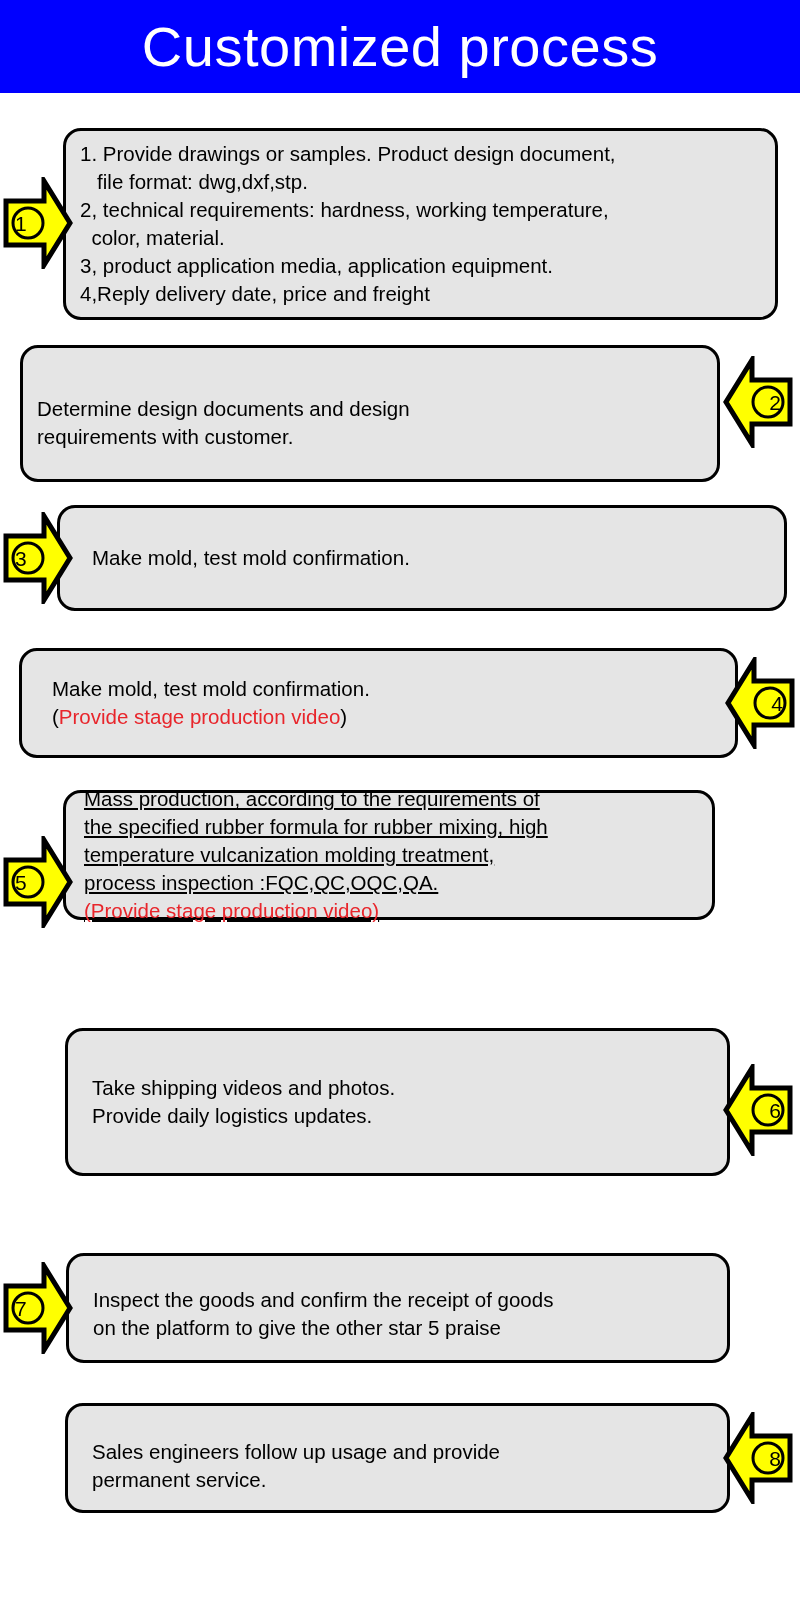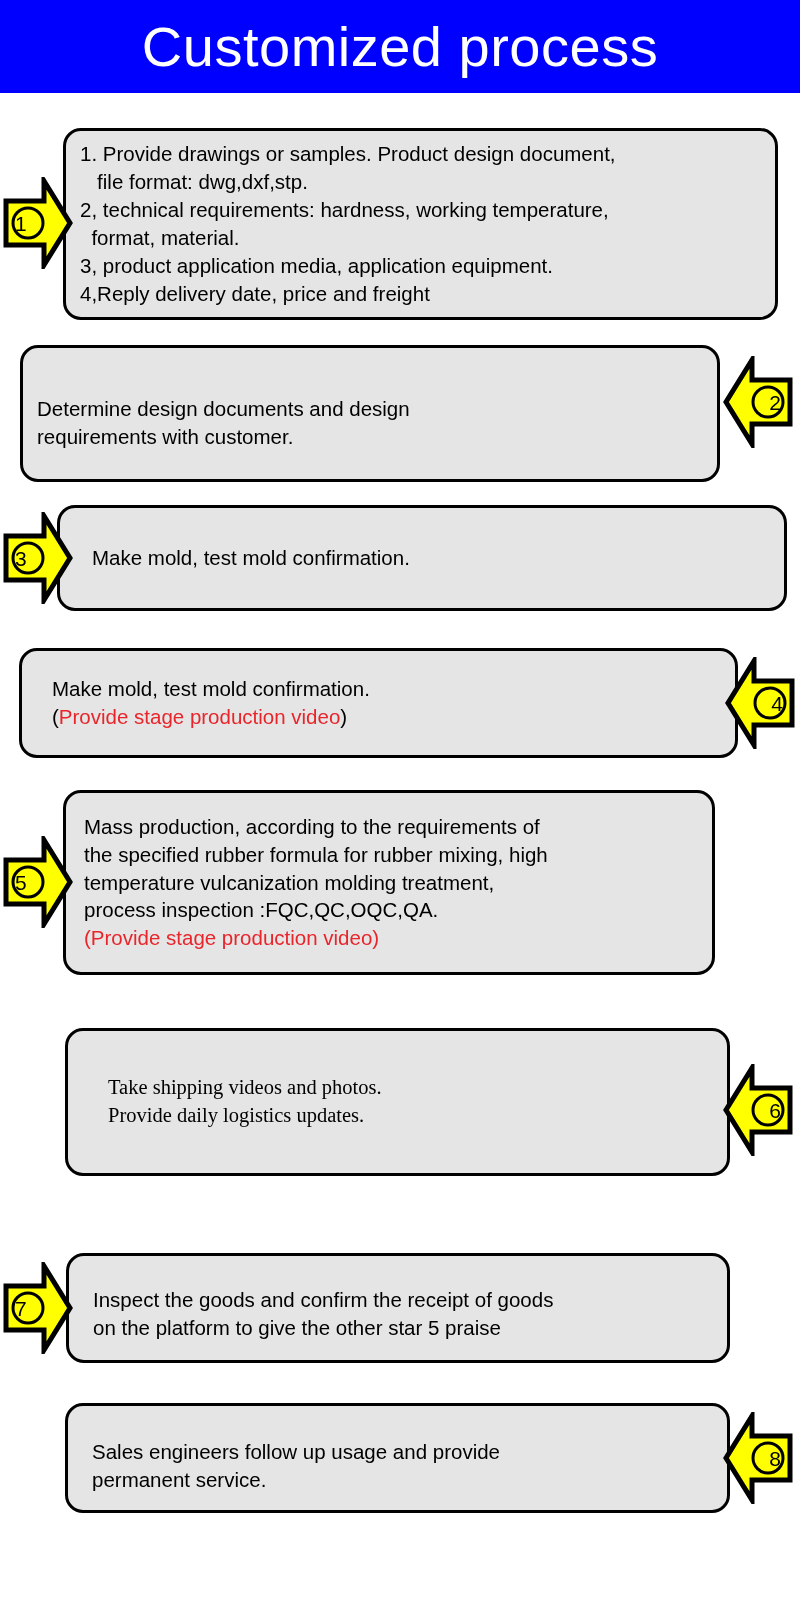--- a/index.html
+++ b/index.html
@@ -89,21 +89,21 @@
 <div id="page">
 
   <div class="banner">
     <div class="banner-title">Customized process</div>
   </div>
 
   <div class="step-box" style="left:63px; top:128px; width:715px; height:192px; padding:10px 0 10px 14px;">
     <div class="step-text">1. Provide drawings or samples. Product design document,</div>
     <div class="step-text">   file format: dwg,dxf,stp.</div>
     <div class="step-text">2, technical requirements: hardness, working temperature,</div>
-    <div class="step-text">  format, material.</div>
+    <div class="step-text">  color, material.</div>
     <div class="step-text">3, product application media, application equipment.</div>
     <div class="step-text">4,Reply delivery date, price and freight</div>
   </div>
   <div class="arrow right" style="left:2px; top:177px;">
     <svg viewBox="0 0 72 92" xmlns="http://www.w3.org/2000/svg">
       <polygon points="4,24 42,24 42,4 68,46 42,88 42,68 4,68" fill="#FFFF00" stroke="#000000" stroke-width="5" stroke-linejoin="miter"></polygon>
       <circle cx="26" cy="46" r="15" fill="none" stroke="#000000" stroke-width="3"></circle>
     </svg>
     <div class="arrow-num">
       <span>1</span>
@@ -144,38 +144,38 @@
   <div class="arrow left" style="left:724px; top:657px;">
     <svg viewBox="0 0 72 92" xmlns="http://www.w3.org/2000/svg">
       <polygon points="68,24 30,24 30,4 4,46 30,88 30,68 68,68" fill="#FFFF00" stroke="#000000" stroke-width="5" stroke-linejoin="miter"></polygon>
       <circle cx="46" cy="46" r="15" fill="none" stroke="#000000" stroke-width="3"></circle>
     </svg>
     <div class="arrow-num">
       <span>4</span>
     </div>
   </div>
 
-  <div class="step-box" style="left:63px; top:790px; width:652px; height:185px; padding:0 0 0 18px;">
+  <div class="step-box" style="left:63px; top:790px; width:652px; height:130px; padding:0 0 0 18px;text-decoration:underline;">
     <div class="step-text">Mass production, according to the requirements of</div>
     <div class="step-text">the specified rubber formula for rubber mixing, high</div>
     <div class="step-text">temperature vulcanization molding treatment,</div>
     <div class="step-text">process inspection :FQC,QC,OQC,QA.</div>
     <div class="step-text red">(Provide stage production video)</div>
   </div>
   <div class="arrow right" style="left:2px; top:836px;">
     <svg viewBox="0 0 72 92" xmlns="http://www.w3.org/2000/svg">
       <polygon points="4,24 42,24 42,4 68,46 42,88 42,68 4,68" fill="#FFFF00" stroke="#000000" stroke-width="5" stroke-linejoin="miter"></polygon>
       <circle cx="26" cy="46" r="15" fill="none" stroke="#000000" stroke-width="3"></circle>
     </svg>
     <div class="arrow-num">
       <span>5</span>
     </div>
   </div>
 
-  <div class="step-box" style="left:65px; top:1028px; width:665px; height:148px; padding:0 0 0 40px;font-family:Liberation Serif, serif;">
+  <div class="step-box" style="left:65px; top:1028px; width:665px; height:148px; padding:0 0 0 24px;">
     <div class="step-text">Take shipping videos and photos.</div>
     <div class="step-text">Provide daily logistics updates.</div>
   </div>
   <div class="arrow left" style="left:722px; top:1064px;">
     <svg viewBox="0 0 72 92" xmlns="http://www.w3.org/2000/svg">
       <polygon points="68,24 30,24 30,4 4,46 30,88 30,68 68,68" fill="#FFFF00" stroke="#000000" stroke-width="5" stroke-linejoin="miter"></polygon>
       <circle cx="46" cy="46" r="15" fill="none" stroke="#000000" stroke-width="3"></circle>
     </svg>
     <div class="arrow-num">
       <span>6</span>

